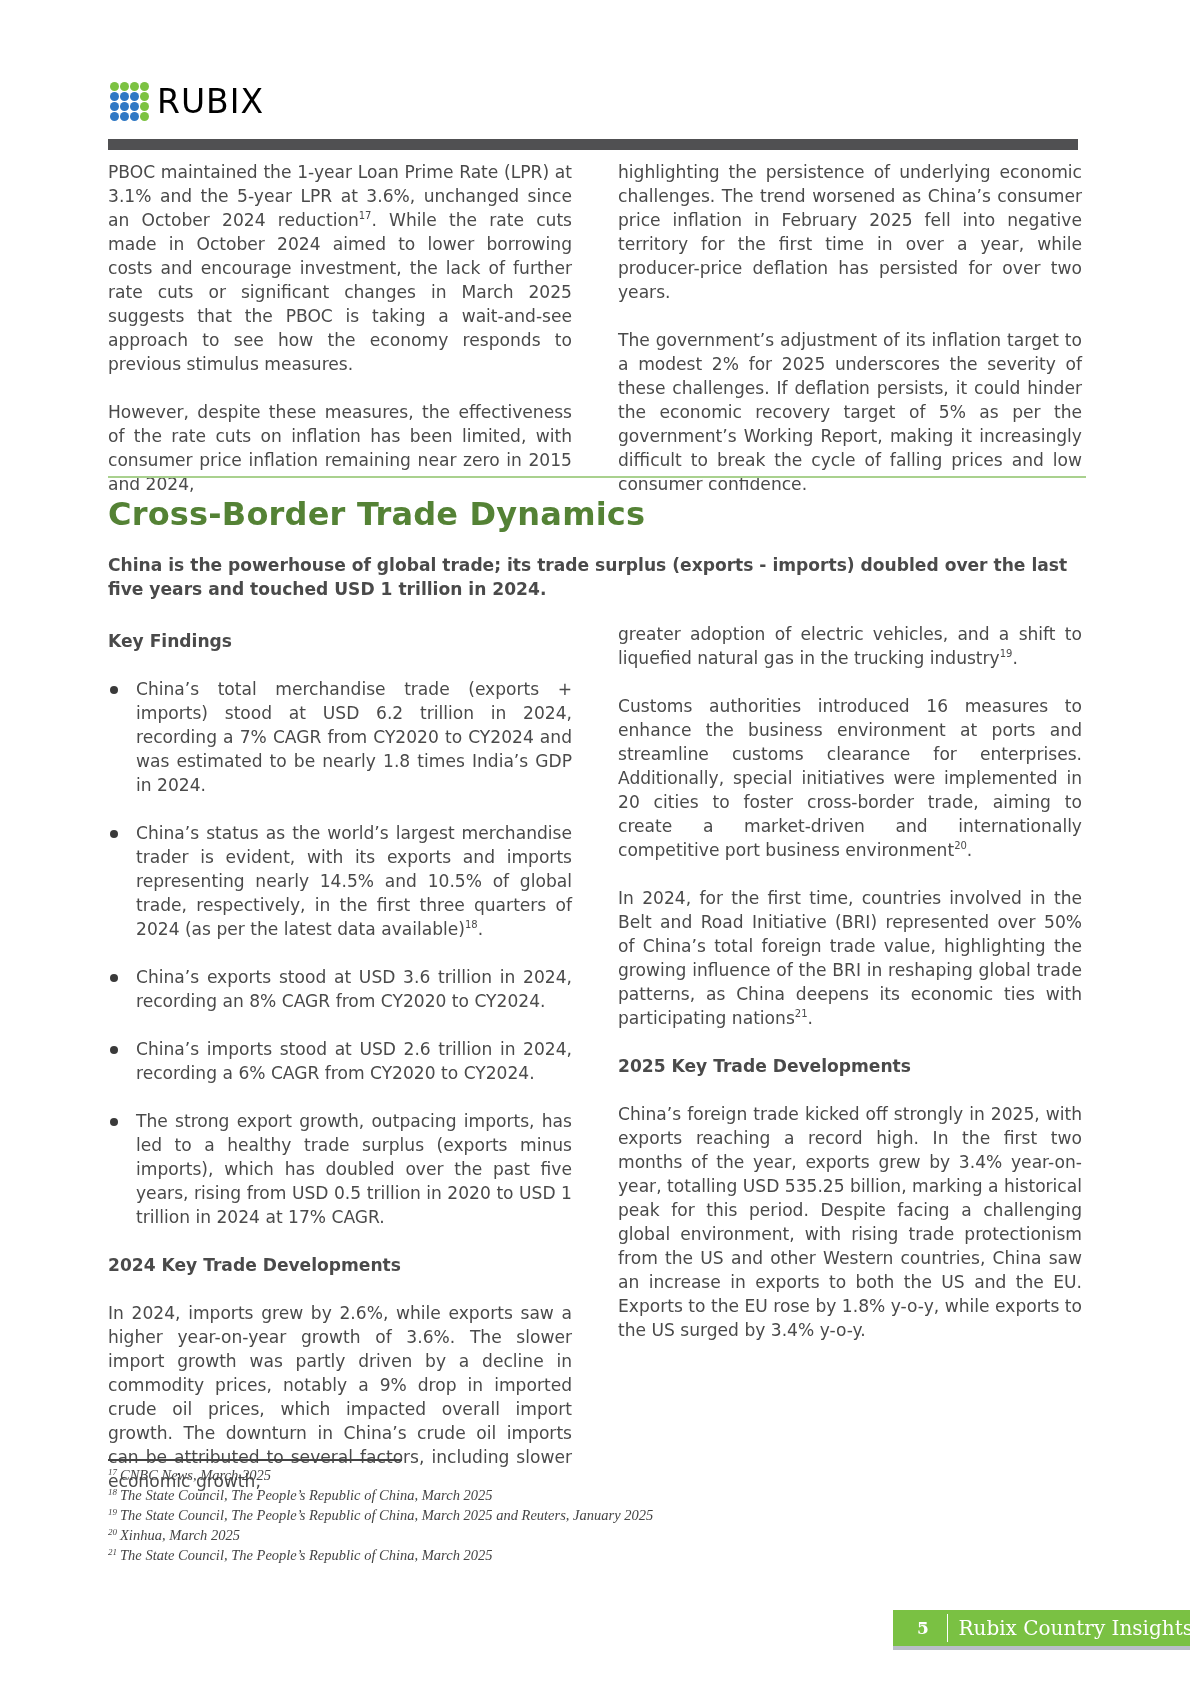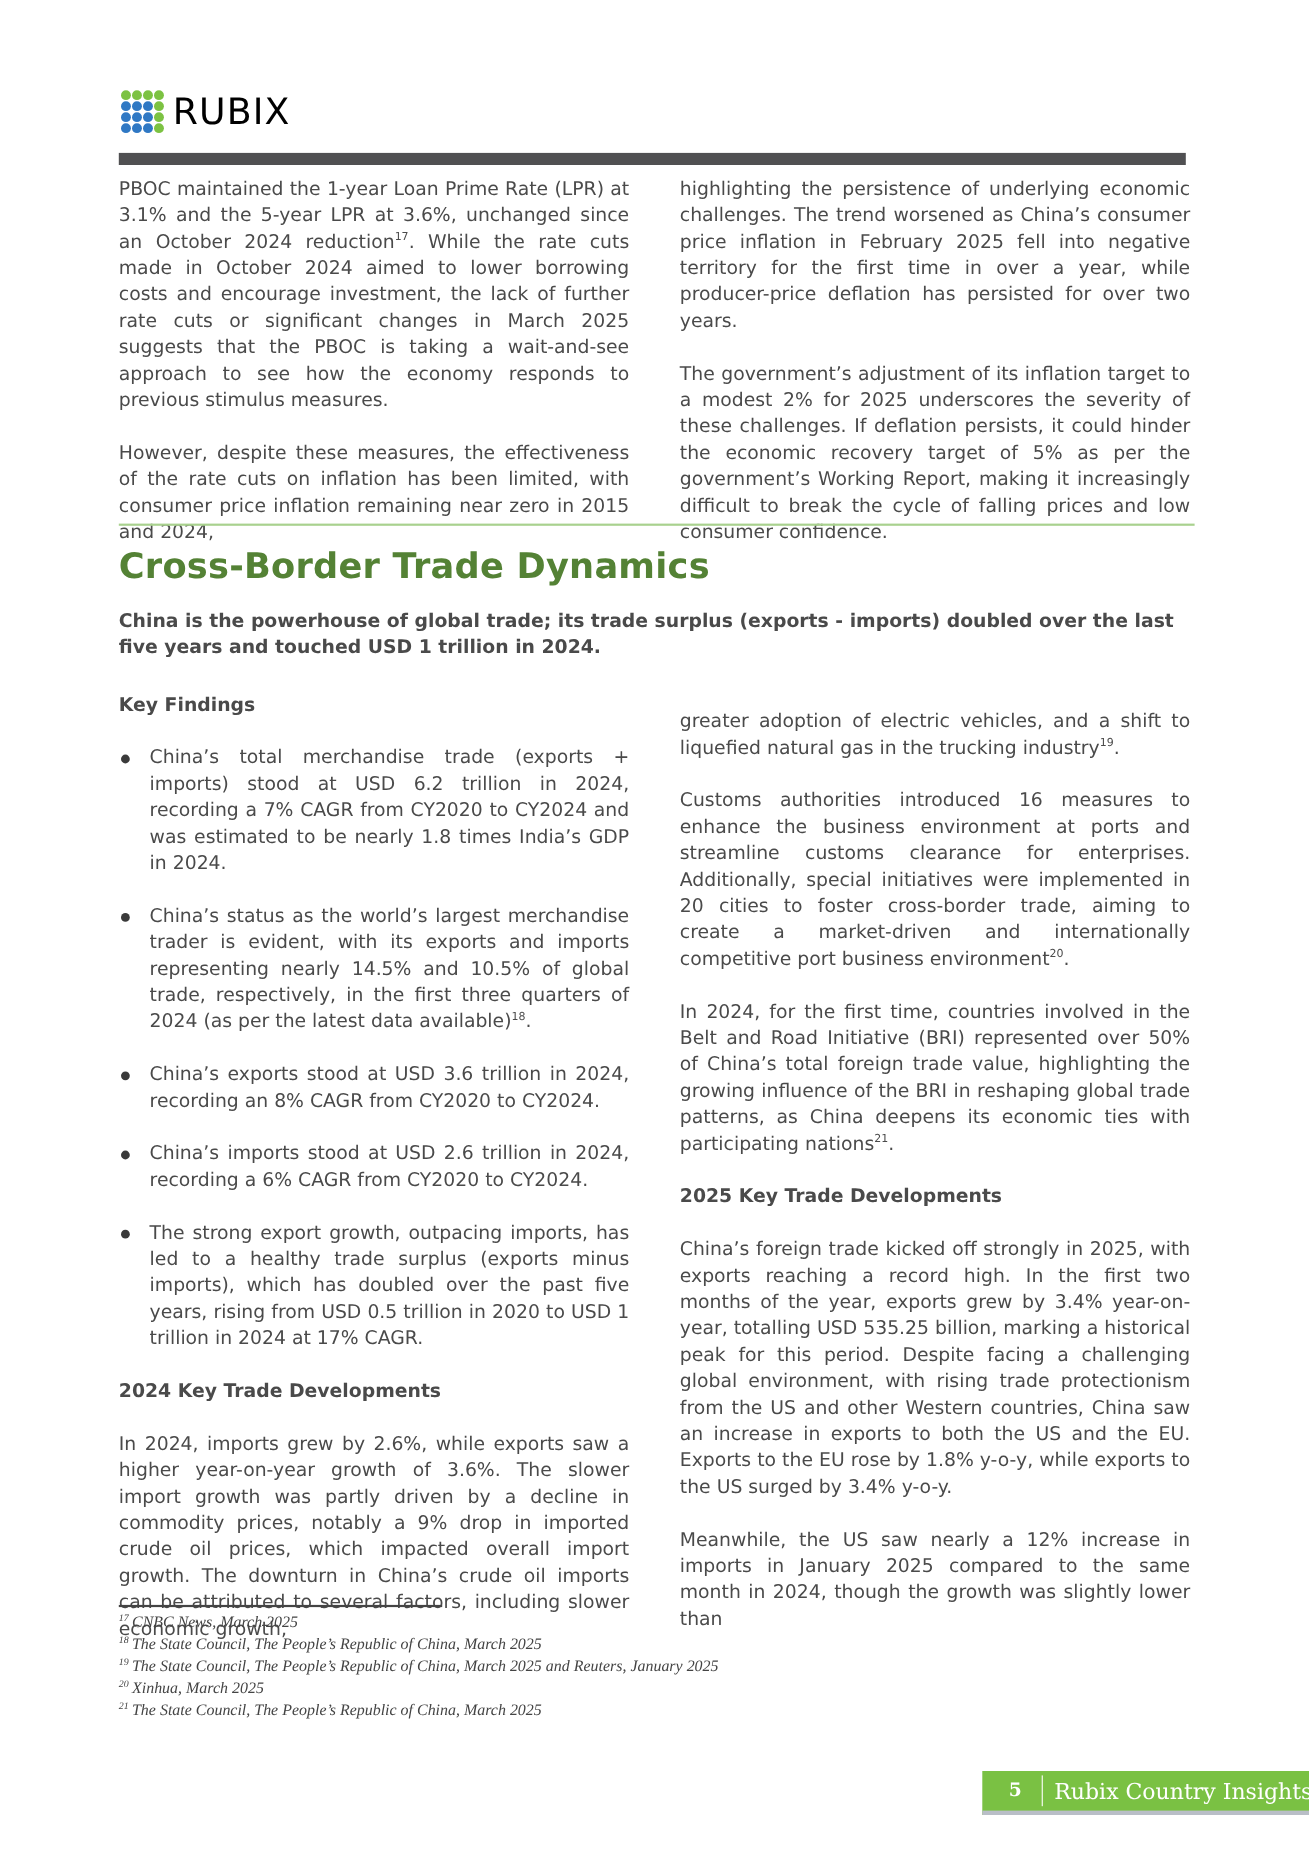--- a/index.html
+++ b/index.html
@@ -106,27 +106,26 @@
     <li><span class="bullet"></span><span>China’s total merchandise trade (exports + imports) stood at USD 6.2 trillion in 2024, recording a 7% CAGR from CY2020 to CY2024 and was estimated to be nearly 1.8 times India’s GDP in 2024.</span></li>
     <li><span class="bullet"></span><span>China’s status as the world’s largest merchandise trader is evident, with its exports and imports representing nearly 14.5% and 10.5% of global trade, respectively, in the first three quarters of 2024 (as per the latest data available)</span><sup>18</sup><span>.</span></li>
     <li><span class="bullet"></span><span>China’s exports stood at USD 3.6 trillion in 2024, recording an 8% CAGR from CY2020 to CY2024.</span></li>
     <li><span class="bullet"></span><span>China’s imports stood at USD 2.6 trillion in 2024, recording a 6% CAGR from CY2020 to CY2024.</span></li>
     <li><span class="bullet"></span><span>The strong export growth, outpacing imports, has led to a healthy trade surplus (exports minus imports), which has doubled over the past five years, rising from USD 0.5 trillion in 2020 to USD 1 trillion in 2024 at 17% CAGR.</span></li>
   </ul>
   <p class="subhead">2024 Key Trade Developments</p>
   <p>In 2024, imports grew by 2.6%, while exports saw a higher year-on-year growth of 3.6%. The slower import growth was partly driven by a decline in commodity prices, notably a 9% drop in imported crude oil prices, which impacted overall import growth. The downturn in China’s crude oil imports can be attributed to several factors, including slower economic growth,</p>
 </div>
 
-<div class="col col-right" style="top:622px;margin-top:22px;">
+<div class="col col-right" style="top:622px;">
   <p><span>greater adoption of electric vehicles, and a shift to liquefied natural gas in the trucking industry</span><sup>19</sup><span>.</span></p>
   <p><span>Customs authorities introduced 16 measures to enhance the business environment at ports and streamline customs clearance for enterprises. Additionally, special initiatives were implemented in 20 cities to foster cross-border trade, aiming to create a market-driven and internationally competitive port business environment</span><sup>20</sup><span>.</span></p>
   <p><span>In 2024, for the first time, countries involved in the Belt and Road Initiative (BRI) represented over 50% of China’s total foreign trade value, highlighting the growing influence of the BRI in reshaping global trade patterns, as China deepens its economic ties with participating nations</span><sup>21</sup><span>.</span></p>
   <p class="subhead">2025 Key Trade Developments</p>
   <p>China’s foreign trade kicked off strongly in 2025, with exports reaching a record high. In the first two months of the year, exports grew by 3.4% year-on-year, totalling USD 535.25 billion, marking a historical peak for this period. Despite facing a challenging global environment, with rising trade protectionism from the US and other Western countries, China saw an increase in exports to both the US and the EU. Exports to the EU rose by 1.8% y-o-y, while exports to the US surged by 3.4% y-o-y.</p>
-  <p>Meanwhile, the US saw nearly a 12% increase in imports in January 2025 compared to the same month in 2024, though the growth was slightly lower than</p>
 </div>
 
 <div class="fn-rule"></div>
 <div class="footnotes">
   <div><sup>17</sup><span>CNBC News, March 2025</span></div>
   <div><sup>18</sup><span>The State Council, The People’s Republic of China, March 2025</span></div>
   <div><sup>19</sup><span>The State Council, The People’s Republic of China, March 2025 and Reuters, January 2025</span></div>
   <div><sup>20</sup><span>Xinhua, March 2025</span></div>
   <div><sup>21</sup><span>The State Council, The People’s Republic of China, March 2025</span></div>
 </div>

